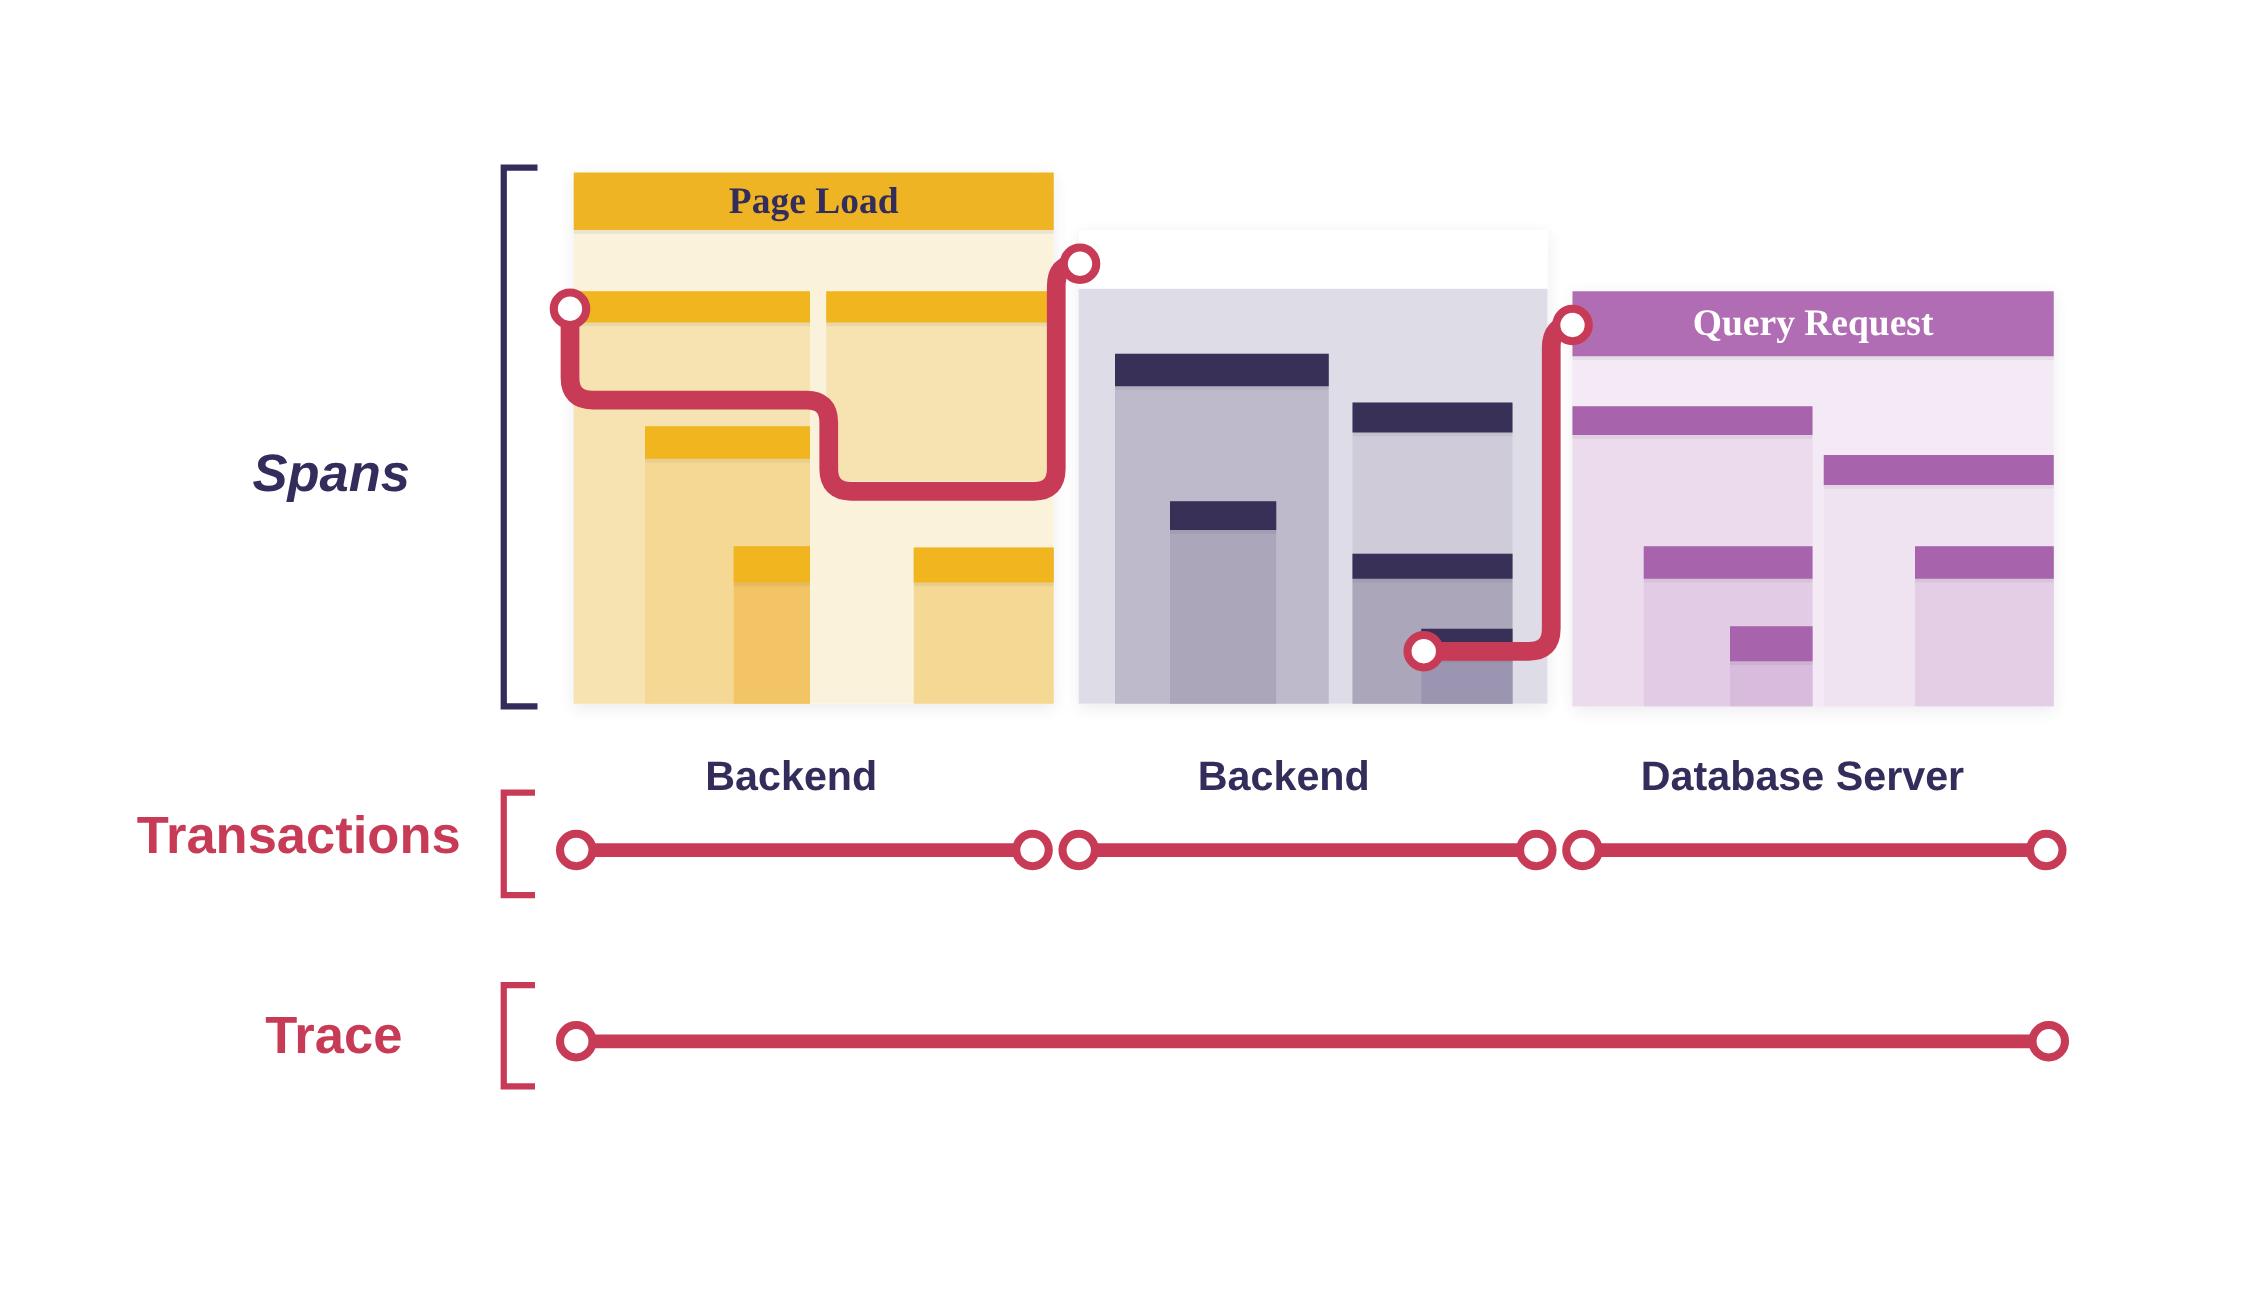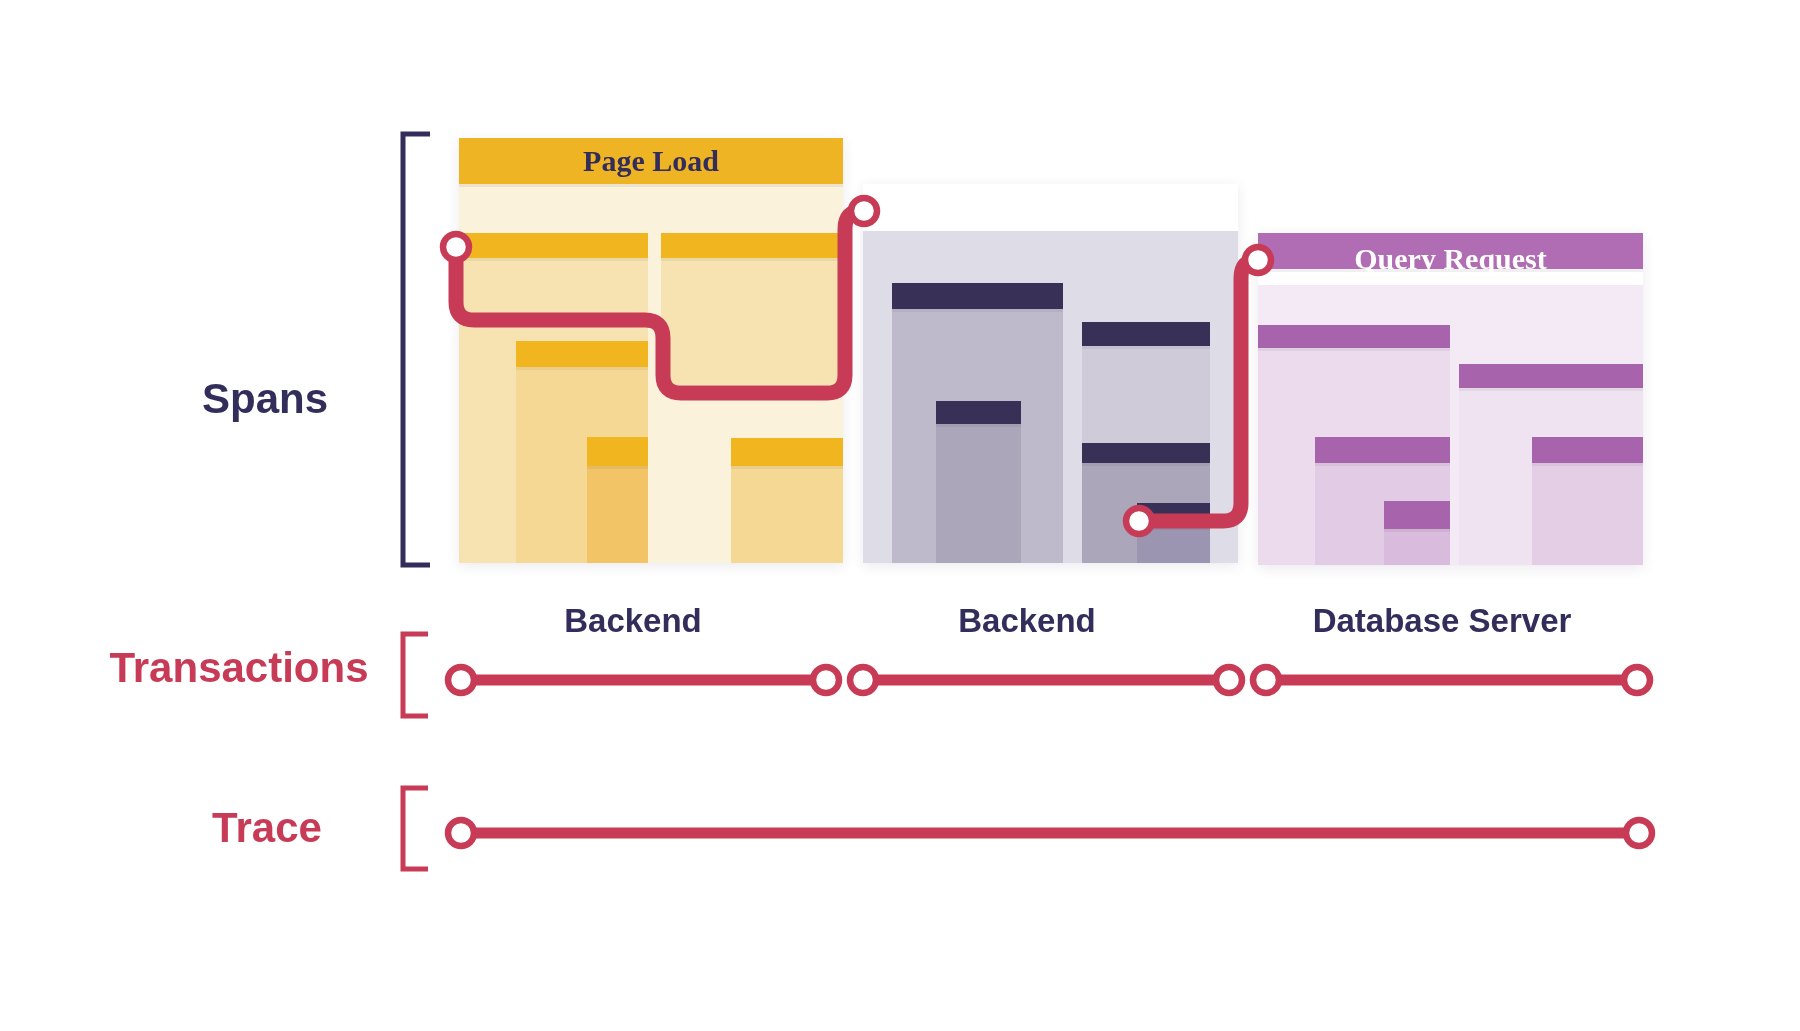--- a/index.html
+++ b/index.html
@@ -49,21 +49,21 @@
   .panel-navy  .bar{background:var(--navy-bar);}
   .panel-purple .panel-header{background:var(--purple-header);color:#ffffff;}
   .panel-purple .bar{background:var(--purple-bar);}
   svg.overlay{position:absolute;left:0;top:0;pointer-events:none;}
 </style>
 </head>
 <body>
 
 <div class="stage">
 
-  <div class="side-label navy" style="left:100px;top:373px;width:330px;">Spans</div>
+  <div class="side-label navy" style="left:100px;top:353px;width:330px;font-style:italic;">Spans</div>
   <div class="side-label crimson" style="left:74px;top:642px;width:330px;">Transactions</div>
   <div class="side-label crimson" style="left:102px;top:802px;width:330px;text-align:center;">Trace</div>
 
   <div class="panel panel-gold" style="left:459px;top:138px;width:384px;height:425px;">
     <div class="panel-body" style="top:46px;background:var(--cream);"></div>
     <div class="panel-header" style="height:46px;line-height:46px;">Page Load</div>
     <div class="sbox" style="left:0;top:95px;width:189px;bottom:0;background:var(--gold-l2);">
       <div class="bar" style="height:25px;"></div>
     </div>
     <div class="sbox" style="left:57px;top:203px;width:132px;bottom:0;background:var(--gold-l3);">
@@ -94,21 +94,21 @@
     <div class="sbox" style="left:219px;top:259px;width:128px;bottom:0;background:var(--gray-l3);">
       <div class="bar" style="height:20px;"></div>
     </div>
     <div class="sbox" style="left:274px;top:319px;width:73px;bottom:0;background:var(--gray-l4);">
       <div class="bar" style="height:24px;"></div>
     </div>
   </div>
 
   <div class="panel panel-purple" style="left:1258px;top:233px;width:385px;height:332px;">
     <div class="panel-body" style="top:52px;background:var(--lav-body);"></div>
-    <div class="panel-header" style="height:36px;line-height:52px;">Query Request</div>
+    <div class="panel-header" style="height:52px;line-height:52px;">Query Request</div>
     <div class="sbox" style="left:0;top:92px;width:192px;bottom:0;background:var(--lav-l2);">
       <div class="bar" style="height:23px;"></div>
     </div>
     <div class="sbox" style="left:57px;top:204px;width:135px;bottom:0;background:var(--lav-l3);">
       <div class="bar" style="height:26px;"></div>
     </div>
     <div class="sbox" style="left:126px;top:268px;width:66px;bottom:0;background:var(--lav-l4);">
       <div class="bar" style="height:28px;"></div>
     </div>
     <div class="sbox" style="left:201px;top:131px;width:184px;bottom:0;background:var(--lav-r1);">

